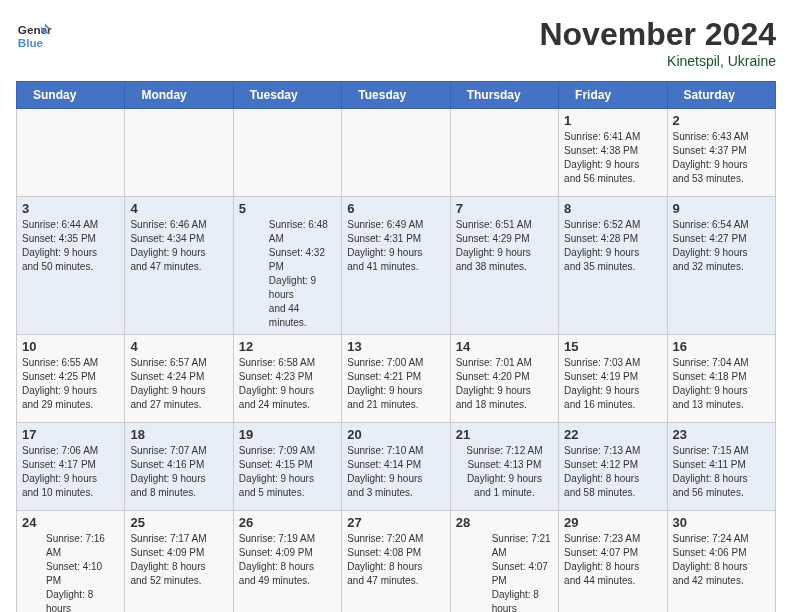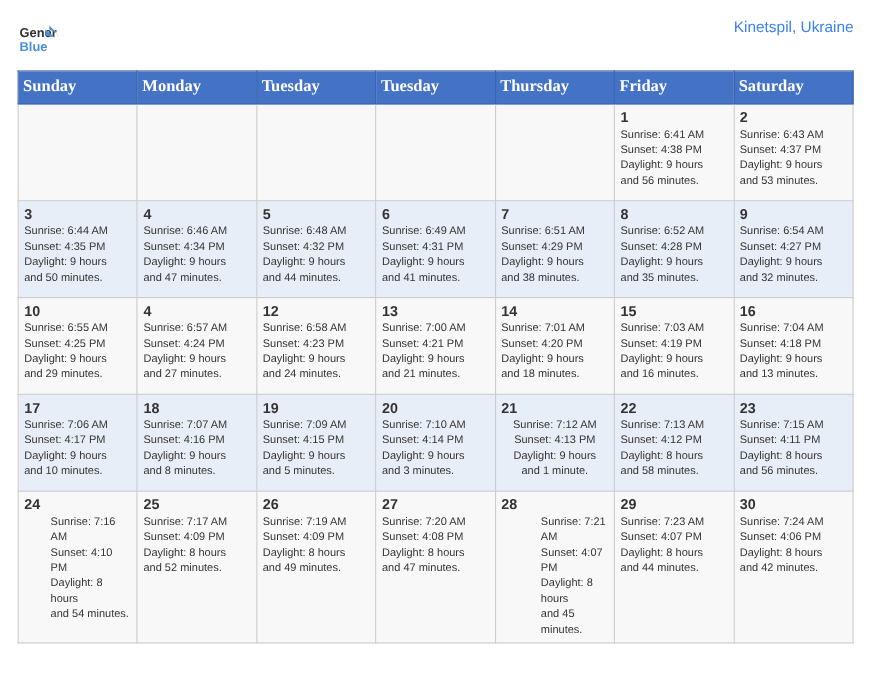--- a/index.html
+++ b/index.html
@@ -28,36 +28,35 @@
     .title-area {
       text-align: right;
     }
     .month-year {
       font-size: 32px;
       font-weight: bold;
       color: #333;
     }
     .location {
       font-size: 14px;
-      color: #3b82f6;
+      color: #14532d;
     }
     table {
       width: 100%;
       border-collapse: collapse;
       table-layout: fixed;
     }
     thead tr th {
       background-color: #4472c4;
       color: #fff;
-      font-size: 15px;
+      font-size: 12px;
       font-weight: bold;
-      padding: 6px 4px;
+      padding: 6px 16px;
       text-align: left;
       border: 1px solid #3a62b0;
-      font-family: Liberation Serif, serif;
     }
     tbody tr td {
       vertical-align: top;
       border: 1px solid #ccc;
       padding: 4px 5px;
       font-size: 10.5px;
       color: #333;
       min-height: 80px;
       height: 88px;
     }
@@ -86,20 +85,21 @@
 <div class="header-area">
   <div class="logo">
     <svg class="logo-icon" viewBox="0 0 40 40">
       <text x="2" y="20" font-size="13" font-weight="bold" fill="#333" font-family="Arial">General</text>
       <text x="2" y="34" font-size="13" font-weight="bold" fill="#4a90d9" font-family="Arial">Blue</text>
       <polygon points="32,8 40,16 32,12" fill="#4a90d9"></polygon>
       <polygon points="28,12 38,20 28,18" fill="#4a90d9"></polygon>
     </svg>
   </div>
   <div class="title-area">
+    <div class="month-year">November 2024</div>
     <div class="location">Kinetspil, Ukraine</div>
   </div>
 </div>
 
 <table>
   <thead>
     <tr id="header-row">
         <th>Sunday</th>
         <th>Monday</th>
         <th>Tuesday</th>
@@ -141,21 +141,21 @@
         </td>
         <td>
           <span class="day-num">4</span>
           <div class="day-info" style="white-space: pre-line;">Sunrise: 6:46 AM
 Sunset: 4:34 PM
 Daylight: 9 hours
 and 47 minutes.</div>
         </td>
         <td>
           <span class="day-num">5</span>
-          <div class="day-info" style="white-space: pre-line;">Sunrise: 6:48 AM
+          <div class="day-info" style="white-space: pre-line; margin-left: 30px;">Sunrise: 6:48 AM
 Sunset: 4:32 PM
 Daylight: 9 hours
 and 44 minutes.</div>
         </td>
         <td>
           <span class="day-num">6</span>
           <div class="day-info" style="white-space: pre-line;">Sunrise: 6:49 AM
 Sunset: 4:31 PM
 Daylight: 9 hours
 and 41 minutes.</div>

